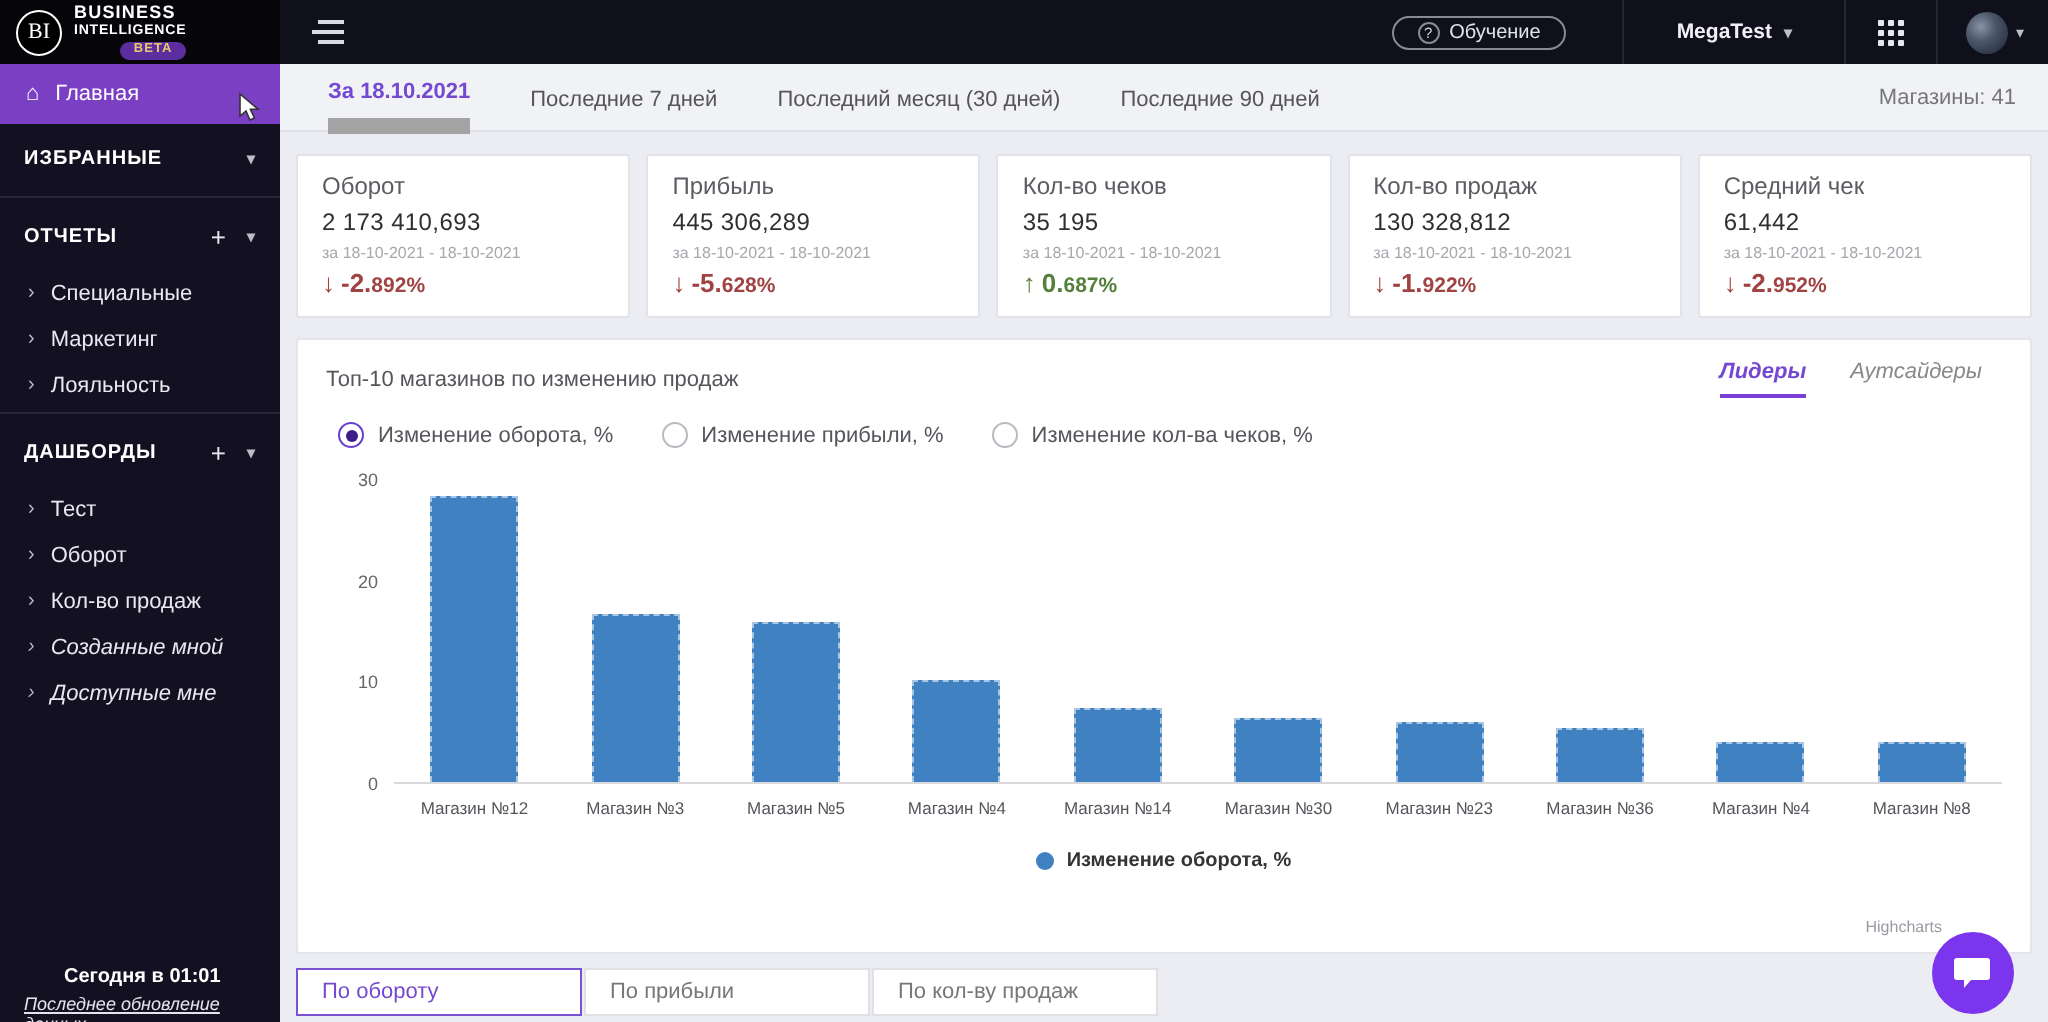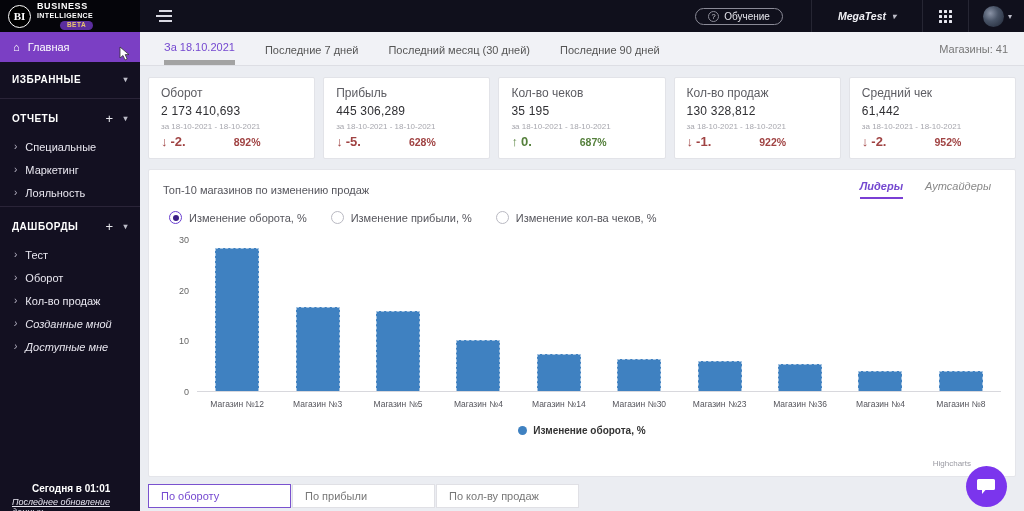--- a/index.html
+++ b/index.html
@@ -7,42 +7,42 @@
               font-family:"Liberation Sans", sans-serif; }
   #app { position:relative; width:1024px; height:511px; overflow:hidden; }
 
   
   .topbar { position:absolute; top:0; left:0; width:1024px; height:32px;
             background:#10101c; display:flex; align-items:center; z-index:30; }
   .logo-zone { width:140px; height:32px; background:#05050a; display:flex;
                align-items:center; padding-left:8px; gap:6px; flex:0 0 140px; }
   .logo-circle { width:23px; height:23px; border-radius:50%; border:1.5px solid #fff;
                  background:#000; color:#fff; font-family:"Liberation Serif", serif;
-                 font-size:11px; font-weight:bold; display:flex; align-items:center;
+                 font-size:11px; font-weight:normal; display:flex; align-items:center;
                  justify-content:center; }
   .logo-text { display:flex; flex-direction:column; line-height:1; }
   .logo-text .l1 { color:#fff; font-size:9px; font-weight:bold; letter-spacing:0.6px; }
   .logo-text .l2 { color:#fff; font-size:7px; font-weight:bold; letter-spacing:0.4px; margin-top:1px; }
   .beta-badge { align-self:flex-end; margin-top:2px; background:#5b2d9e; color:#e9c76d;
                 font-size:6.5px; font-weight:bold; padding:1px 7px; border-radius:6px;
                 letter-spacing:0.5px; }
   .hamburger { margin-left:16px; width:16px; height:12px; position:relative; cursor:pointer; }
   .hamburger span { position:absolute; left:3px; right:0; height:1.6px; background:#d9d9e2; }
   .hamburger span:nth-child(1){ top:0; }
   .hamburger span:nth-child(2){ top:5px; left:0; }
   .hamburger span:nth-child(3){ top:10px; }
   .topbar-right { margin-left:auto; display:flex; align-items:center; height:32px; }
   .training-btn { display:flex; align-items:center; gap:5px; border:1px solid #8a8a96;
                   border-radius:10px; color:#e3e3ea; font-size:10px; padding:2px 12px;
                   cursor:pointer; }
   .qmark { width:11px; height:11px; border:1px solid #8a8a96; border-radius:50%;
            font-size:7.5px; display:flex; align-items:center; justify-content:center; color:#cfcfd8; }
   .tb-sep { width:1px; height:32px; background:#262633; margin:0 0; }
   .account { display:flex; align-items:center; gap:6px; padding:0 26px; color:#f0f0f5;
-             font-size:10.5px; font-weight:bold; cursor:pointer;font-style:italic; }
+             font-size:10.5px; font-weight:bold; cursor:pointer; }
   .chev { font-size:8px; color:#bdbdc8; }
   .grid-icon { display:grid; grid-template-columns:repeat(3,3px); grid-gap:2px; padding:0 16px; cursor:pointer; }
   .grid-icon i { width:3px; height:3px; background:#e6e6ee; border-radius:0.5px; }
   .avatar-zone { display:flex; align-items:center; gap:4px; padding:0 12px 0 14px; cursor:pointer; }
   .avatar { width:21px; height:21px; border-radius:50%;
             background:radial-gradient(circle at 35% 35%, #8a93a6 0%, #4a5568 40%, #1d2433 100%); }
 
   
   .sidebar { position:absolute; top:32px; left:0; width:140px; height:479px;
              background:#131021; z-index:20; }
@@ -61,33 +61,33 @@
   .side-item.italic { font-style:italic; }
   .side-bottom { position:absolute; left:12px; bottom:-6px; color:#fff; }
   .side-bottom .t1 { font-size:10px; font-weight:bold;padding-left:20px; }
   .side-bottom .t2 { font-size:9px; font-style:italic; text-decoration:underline; margin-top:3px; color:#e5e3ef; }
 
   
   .main { position:absolute; top:32px; left:140px; width:884px; height:479px; background:#ebedf2; }
   .period-bar { height:34px; background:#f1f2f6; border-bottom:1px solid #dddee4;
                 display:flex; align-items:center; padding:0 16px 0 24px; }
   .ptab { font-size:11px; color:#555; margin-right:30px; padding:9px 0 7px; cursor:pointer; }
-  .ptab.active { color:#7448d0; font-weight:normal; border-bottom:5px solid #a3a3a3; }
+  .ptab.active { color:#7448d0; font-weight:bold; border-bottom:8px solid #a3a3a3; }
   .stores { margin-left:auto; font-size:11px; color:#777; }
 
   .cards-row { display:flex; gap:8px; padding:11px 8px 0 8px; }
   .kpi-card { flex:1; background:#fff; border:1px solid #e2e3e8; border-radius:2px;
               padding:8px 12px 6px; height:82px; }
   .kpi-title { font-size:12px; color:#5c5c62; }
   .kpi-value { font-size:12px; color:#2f2f33; margin-top:4px; letter-spacing:0.2px; }
   .kpi-period { font-size:8px; color:#a7a7ae; margin-top:4px; }
   .kpi-delta { display:flex; align-items:center; gap:3px; margin-top:3px; font-weight:bold; }
   .kpi-delta .delta-arrow { font-size:13px; }
   .kpi-delta .delta-val { font-size:13px; }
-  .kpi-delta .delta-val small { font-size:10.5px;margin-left:48px; }
+  .kpi-delta .delta-val small { font-size:10.5px; }
   .kpi-delta.down { color:#a04343; }
   .kpi-delta.up { color:#55803c; }
 
   
   .chart-panel { position:relative; margin:10px 8px 0; background:#fff;
                  border:1px solid #e4e5ea; border-radius:2px; height:308px; }
   .panel-head { display:flex; align-items:center; padding:10px 14px 0 14px; }
   .panel-title { font-size:11px; color:#55555c; }
   .panel-tabs { margin-left:auto; display:flex; gap:22px; padding-right:10px; }
   .ltab { font-size:11px; color:#888; padding-bottom:5px; cursor:pointer;font-style:italic; }

